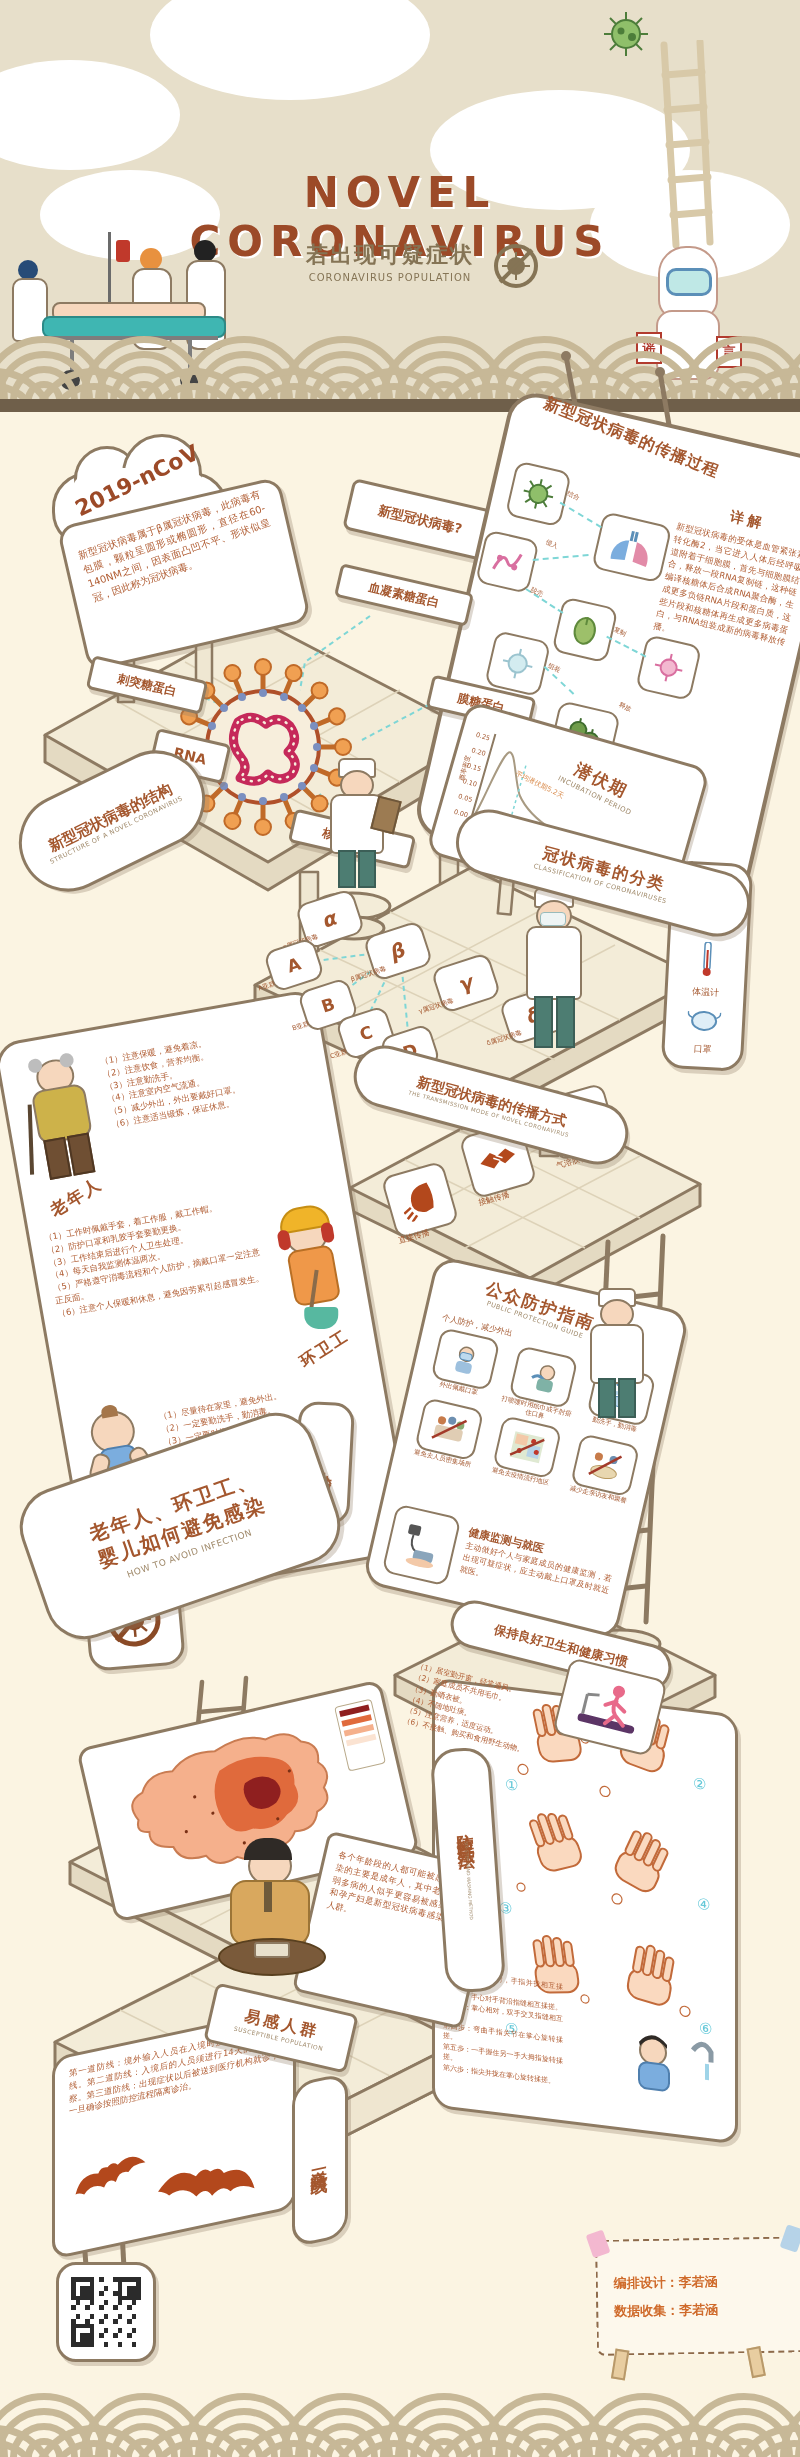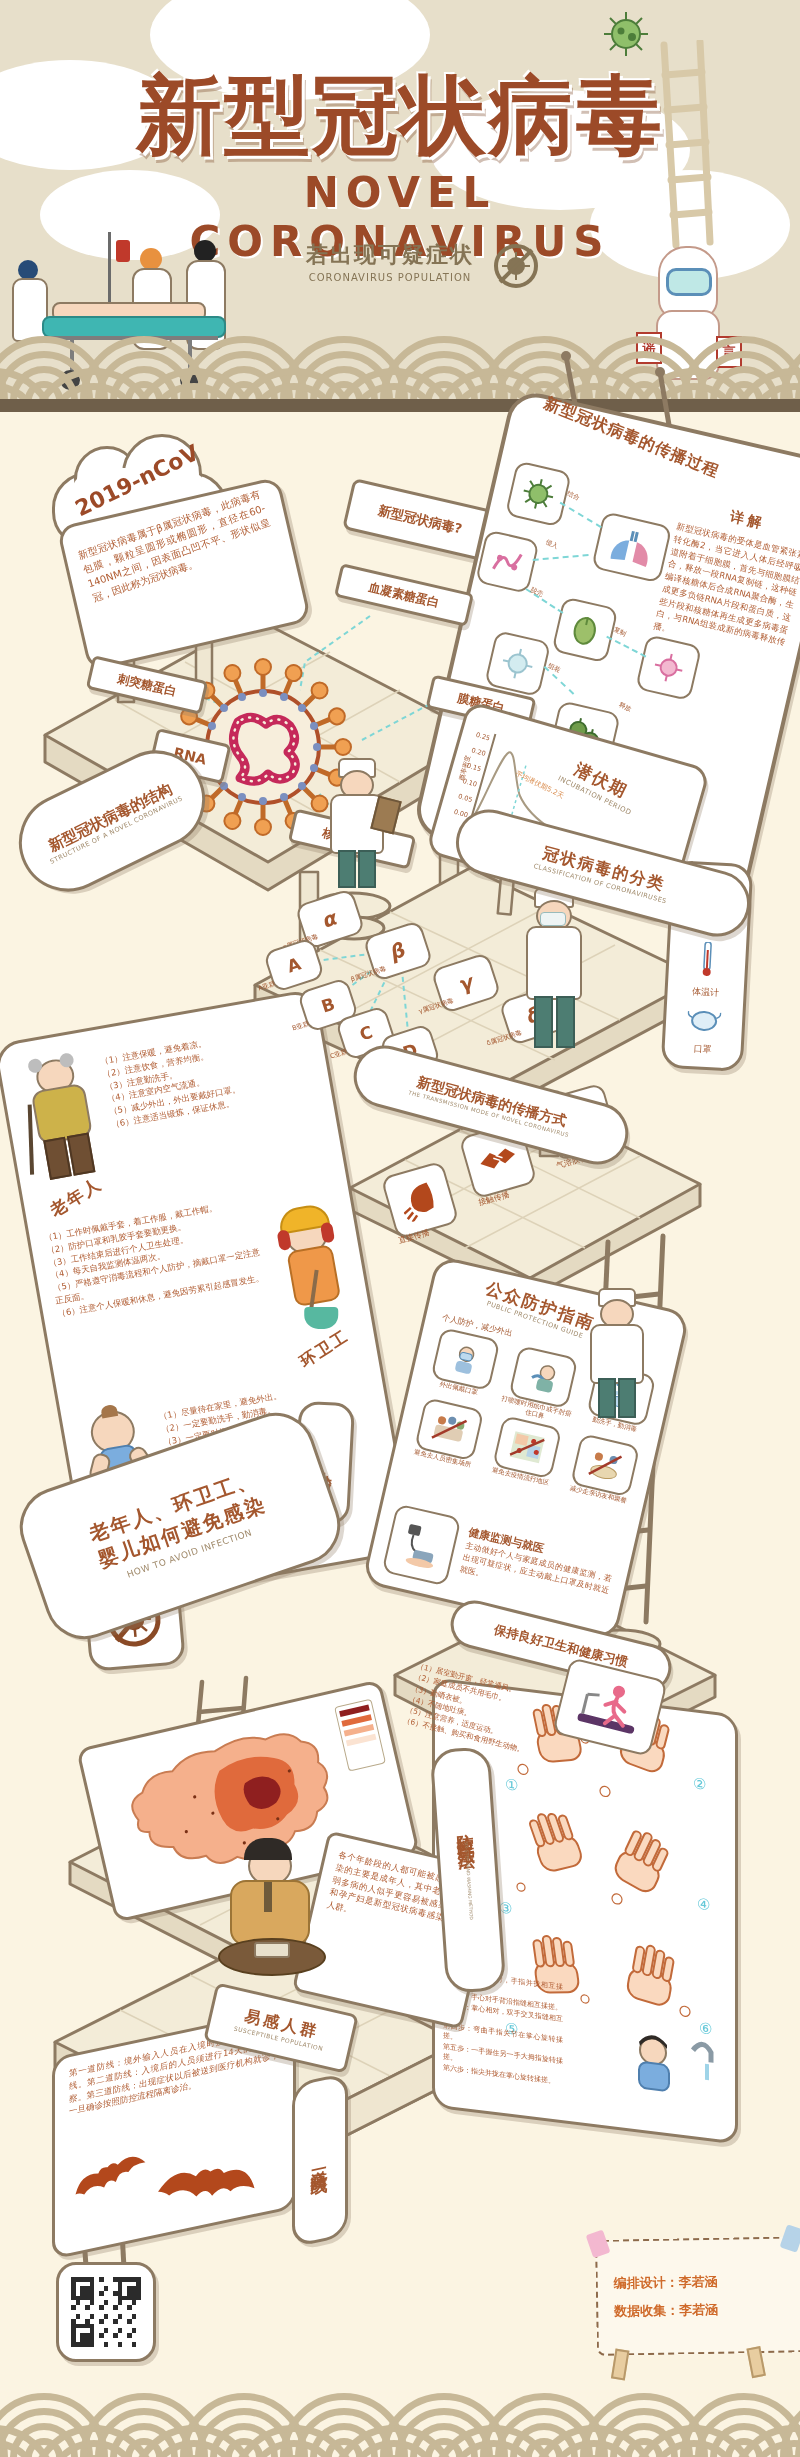--- a/index.html
+++ b/index.html
@@ -155,21 +155,20 @@
       <line x1="16" y1="5" x2="28" y2="205"></line>
         <line x1="52" y1="2" x2="62" y2="202"></line>
       <line x1="17" y1="35" x2="54" y2="32"></line>
         <line x1="19" y1="70" x2="56" y2="67"></line>
         <line x1="21" y1="105" x2="58" y2="102"></line>
         <line x1="23" y1="140" x2="60" y2="137"></line>
         <line x1="25" y1="175" x2="61" y2="172"></line>
     </g>
   </svg>
 
-  <div class="abs" style="left:85px;top:58px;width:630px;text-align:center;font-size:86px;font-weight:bold;color:#9c4a28;letter-spacing:2px;text-shadow:3px 3px 0 #fff,-2px -2px 0 #fff,4px 6px 0 rgba(122,72,40,.35);">新型冠状病毒</div>
   <div class="abs" style="left:85px;top:168px;width:630px;text-align:center;font-size:42px;font-weight:bold;color:#9c4a28;letter-spacing:7px;text-shadow:2px 2px 0 #fff;">NOVEL CORONAVIRUS</div>
   <div class="abs" style="left:300px;top:240px;width:180px;text-align:center;font-size:22px;font-weight:bold;color:#857455;letter-spacing:2px;">若出现可疑症状</div>
   <div class="abs" style="left:290px;top:272px;width:200px;text-align:center;font-size:10px;color:#857455;letter-spacing:1px;">CORONAVIRUS POPULATION</div>
 
   <svg class="abs" width="48" height="48" style="left:492px;top:242px">
     <circle cx="24" cy="24" r="20" fill="none" stroke="#857455" stroke-width="4"></circle>
     <g stroke="#857455" stroke-width="2">
         <circle cx="24" cy="24" r="8" fill="#857455"></circle>
     <line x1="24" y1="10" x2="24" y2="16"></line>
         <line x1="24" y1="32" x2="24" y2="38"></line>

